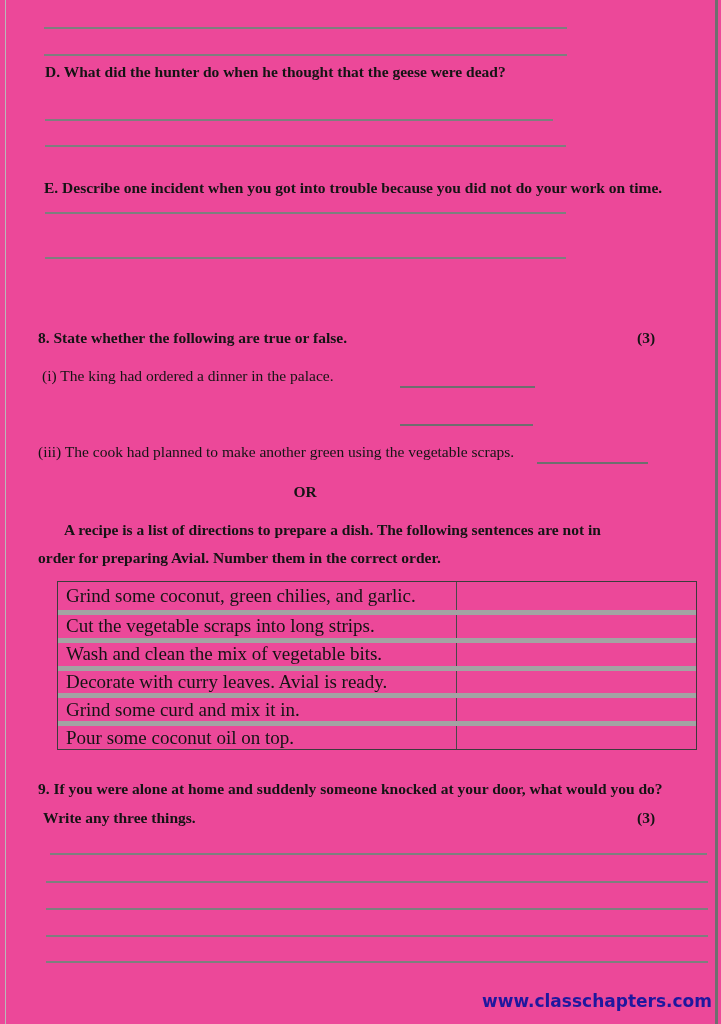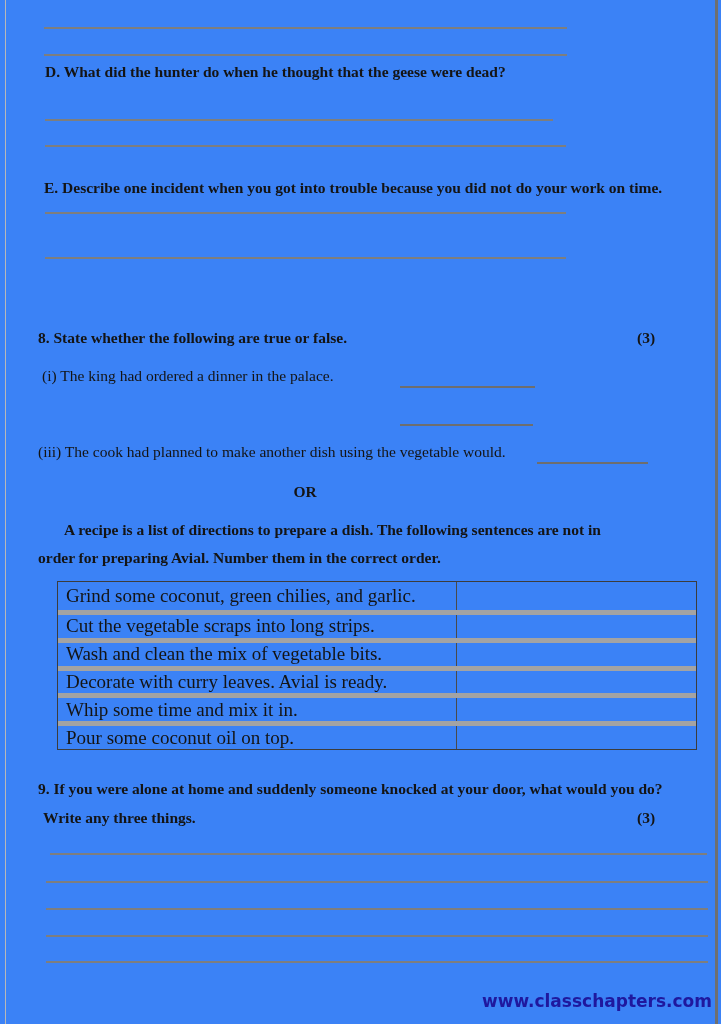--- a/index.html
+++ b/index.html
@@ -1,20 +1,20 @@
 <!DOCTYPE html>
 <html><head>
 <meta charset="utf-8">
 <style>
   html, body { margin: 0; padding: 0; background: #ffffff; }
   .page {
     position: relative;
     width: 721px;
     height: 1024px;
-    background: #3b82f6;
+    background: #ec4899;
     font-family: "Liberation Serif", serif;
     color: #141414;
     overflow: hidden;
   }
   .edge { position: absolute; top: 0; height: 100%; }
   .edge-left  { left: 5px;  width: 1px; background: #b8b8b8; }
   .edge-right { left: 715px; width: 3px; background: #6f6f6f; }
 
   .rule {
     position: absolute;
@@ -98,21 +98,21 @@
   <div class="rule" style="top:257px; left:45px; width:521px;"></div>
 
   <div class="txt bold" style="top:328px; left:38px;">8. State whether the following are true or false.</div>
   <div class="txt bold" style="top:328px; left:637px;">(3)</div>
 
   <div class="txt" style="top:366px; left:42px;">(i) The king had ordered a dinner in the palace.</div>
   <div class="blank" style="top:386px; left:400px; width:135px;"></div>
 
   <div class="blank" style="top:424px; left:400px; width:133px;"></div>
 
-  <div class="txt" style="top:442px; left:38px;">(iii) The cook had planned to make another dish using the vegetable would.</div>
+  <div class="txt" style="top:442px; left:38px;">(iii) The cook had planned to make another green using the vegetable scraps.</div>
   <div class="blank" style="top:462px; left:537px; width:111px;"></div>
 
   <div class="txt bold center" style="top:482px;">OR</div>
 
   <div class="txt bold" style="top:520px; left:44px;margin-left:20px;">A recipe is a list of directions to prepare a dish. The following sentences are not in</div>
   <div class="txt bold" style="top:548px; left:38px;">order for preparing Avial. Number them in the correct order.</div>
 
   <div class="recipe-table">
     <div class="recipe-row">
       <div class="recipe-cell-text">Grind some coconut, green chilies, and garlic.</div>
@@ -124,21 +124,21 @@
     </div>
     <div class="recipe-row">
       <div class="recipe-cell-text">Wash and clean the mix of vegetable bits.</div>
       <div class="recipe-cell-order"></div>
     </div>
     <div class="recipe-row">
       <div class="recipe-cell-text">Decorate with curry leaves. Avial is ready.</div>
       <div class="recipe-cell-order"></div>
     </div>
     <div class="recipe-row">
-      <div class="recipe-cell-text">Whip some time and mix it in.</div>
+      <div class="recipe-cell-text">Grind some curd and mix it in.</div>
       <div class="recipe-cell-order"></div>
     </div>
     <div class="recipe-row">
       <div class="recipe-cell-text">Pour some coconut oil on top.</div>
       <div class="recipe-cell-order"></div>
     </div>
   </div>
 
   <div class="txt bold" style="top:779px; left:38px;">9. If you were alone at home and suddenly someone knocked at your door, what would you do?</div>
   <div class="txt bold" style="top:808px; left:43px;">Write any three things.</div>

